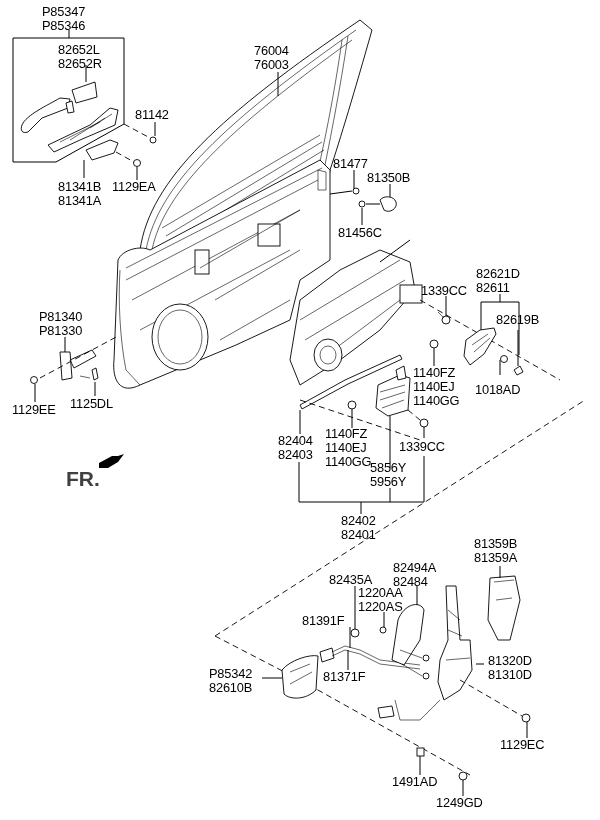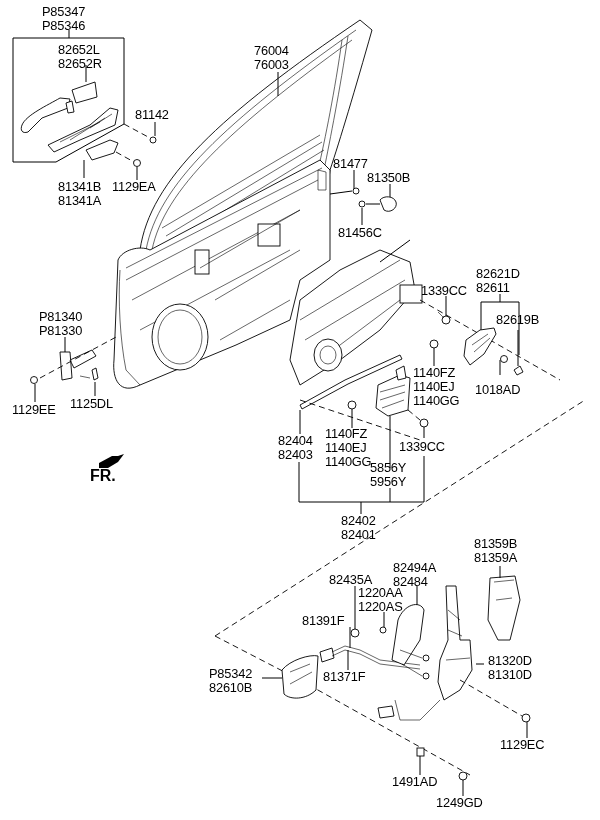--- a/index.html
+++ b/index.html
@@ -14,23 +14,22 @@
     letter-spacing: -0.2px;
     white-space: nowrap;
     transform: scaleX(0.95);
     transform-origin: left top;
   }
   .lbl span { display: block; }
   .fr {
     position: absolute;
     font-family: "Liberation Sans", sans-serif;
     font-weight: bold;
-    font-size: 16px;
-    color: #000000;
-    margin-left: 24px;
+    font-size: 21px;
+    color: #404040;
   }
   svg .ln { stroke: #000; stroke-width: 1; fill: none; }
   svg .dash { stroke: #000; stroke-width: 0.9; fill: none; stroke-dasharray: 6 4; }
   svg .part { stroke: #000; stroke-width: 0.9; fill: #fff; }
   svg .thin { stroke: #000; stroke-width: 0.6; fill: none; }
   svg .blk { fill: #000; stroke: none; }
 </style>
 </head>
 <body>
 

